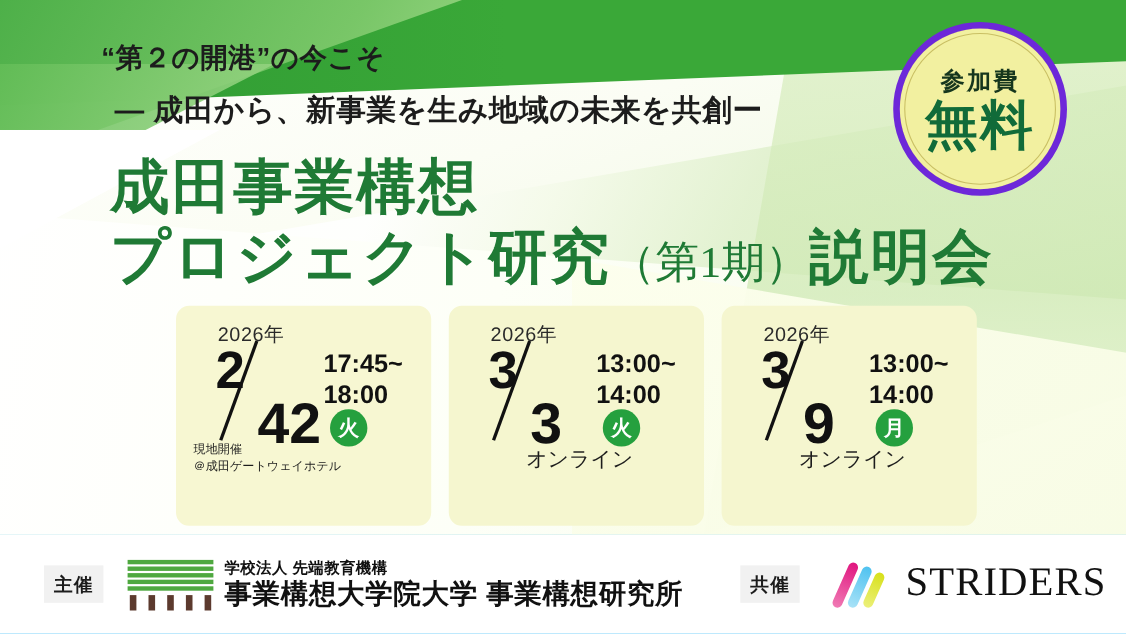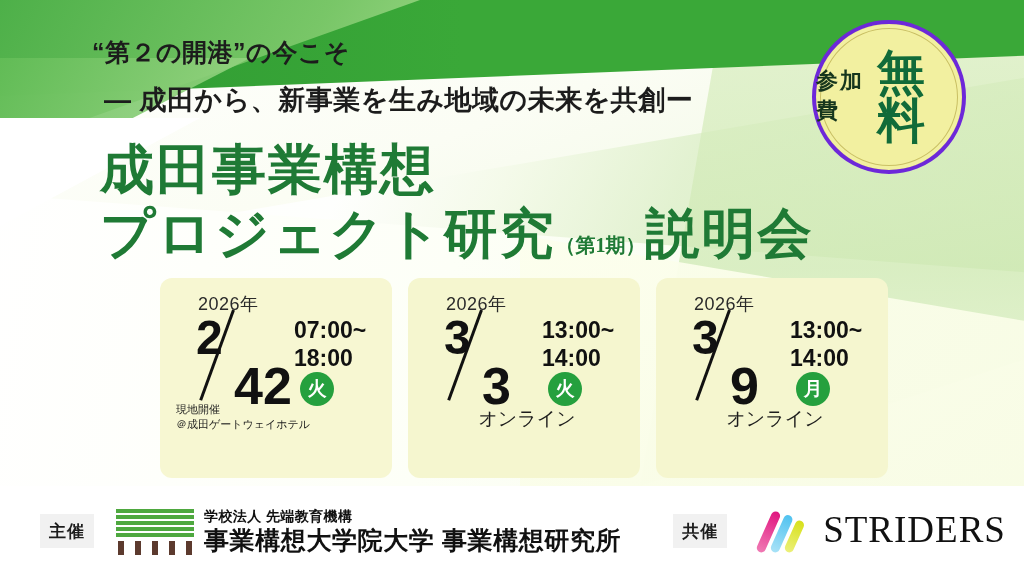--- a/index.html
+++ b/index.html
@@ -81,31 +81,31 @@
     font-size:54px;font-weight:700;color:#1f7a35;letter-spacing:2px;
     font-family:"Liberation Serif","DejaVu Serif",serif;
   }
   .title-2{
     position:absolute;left:100px;top:198px;
     display:flex;align-items:baseline;
     font-family:"Liberation Serif","DejaVu Serif",serif;
     color:#1f7a35;
   }
   .title-2 .big{font-size:54px;font-weight:700;letter-spacing:2px;}
-  .title-2 .paren{font-size:20px;font-weight:700;letter-spacing:0;}
+  .title-2 .paren{font-size:40px;font-weight:400;letter-spacing:0;}
   .title-2 .big2{font-size:54px;font-weight:700;letter-spacing:2px;}
 
   
   .badge{
     position:absolute;left:812px;top:20px;width:146px;height:146px;
     border-radius:50%;
     background:#f2f0a0;
-    border:4px solid #6d28d9;
+    border:6px solid #6d28d9;
     box-shadow:inset 0 0 0 4px #f2f0a0, inset 0 0 0 5px #c9bf64;
-    display:flex;flex-direction:row;align-items:center;justify-content:center;
+    display:flex;flex-direction:column;align-items:center;justify-content:center;
   }
   .badge .b1{
     font-size:22px;font-weight:700;color:#16361d;letter-spacing:2px;
     font-family:"Liberation Sans","DejaVu Sans",sans-serif;margin-bottom:2px;
   }
   .badge .b2{
     font-size:48px;font-weight:700;color:#116b39;letter-spacing:2px;
     font-family:"Liberation Serif","DejaVu Serif",serif;line-height:1;
   }
 
@@ -237,21 +237,21 @@
 
   <div class="cards">
 
     <div class="card">
       <div class="year">2026年</div>
       <div class="datewrap">
         <span class="mon">2</span>
         <span class="slash"></span>
         <span class="day">42</span>
         <span class="times">
-          <span>07:00~</span><br>
+          <span>17:45~</span><br>
           <span>18:00</span>
         </span>
         <span class="dow">火</span>
       </div>
       <div class="venue">
         <span>現地開催</span><br>
         <span>＠成田ゲートウェイホテル</span>
       </div>
     </div>
 

